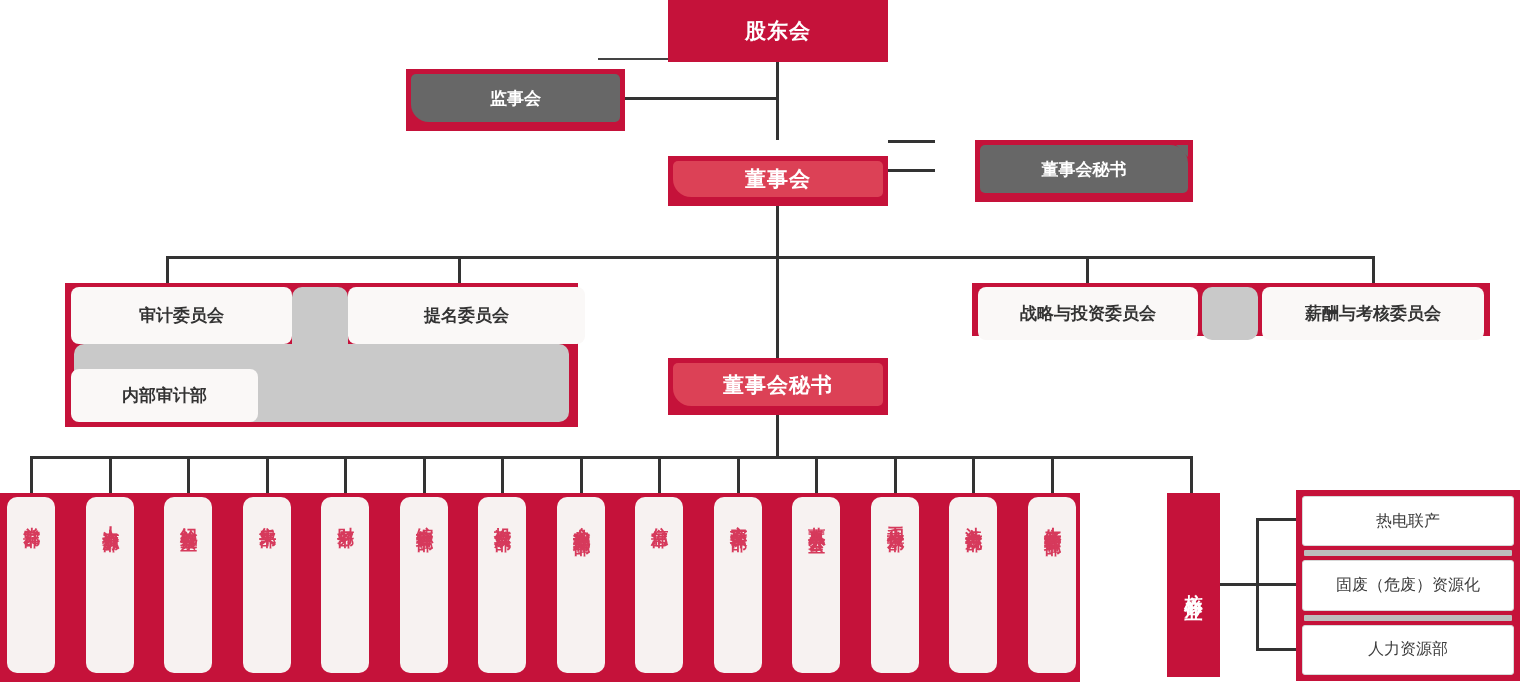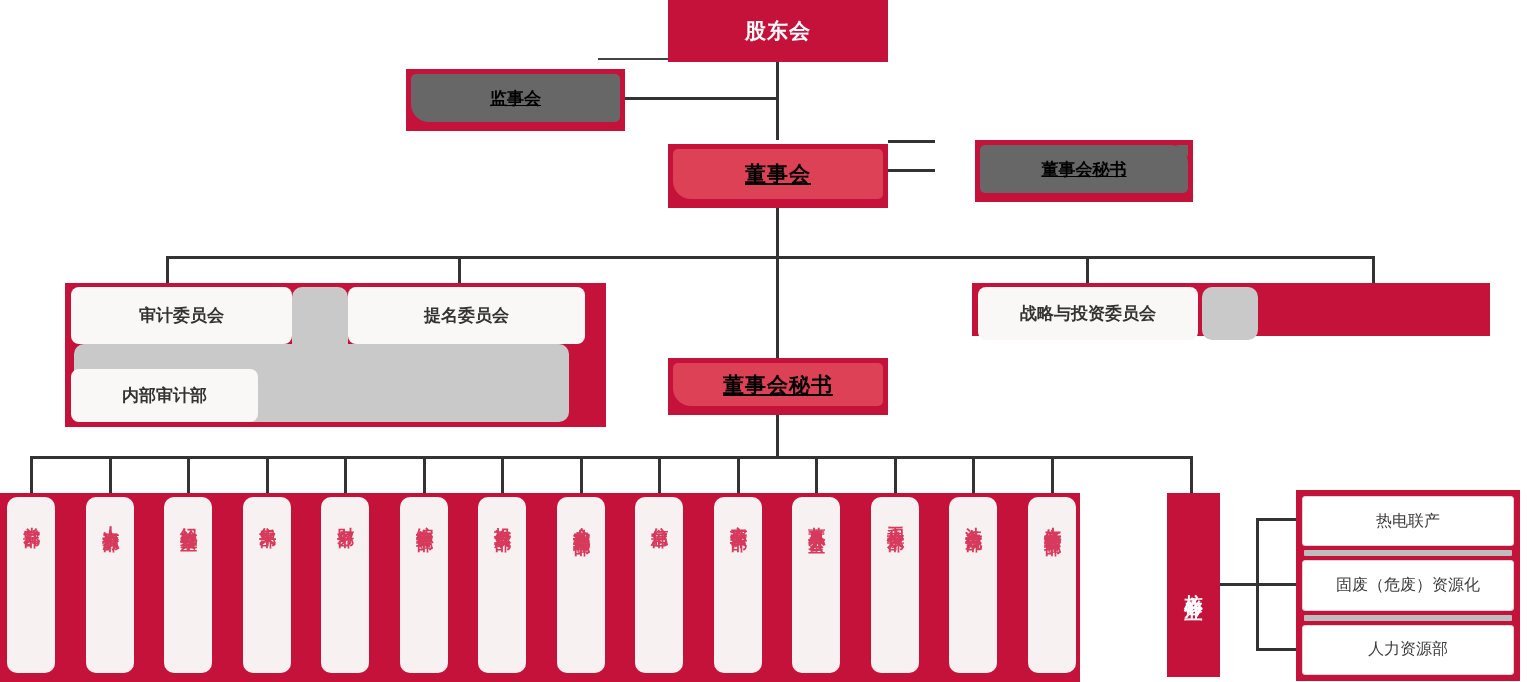--- a/index.html
+++ b/index.html
@@ -13,21 +13,21 @@
   .red-solid{
     position:absolute;background:var(--red,#C5123A);color:#ffffff;
     display:flex;align-items:center;justify-content:center;
     font-weight:bold;font-size:21px;letter-spacing:1px;
   }
   
   .frame{position:absolute;background:var(--red,#C5123A);}
   .frame .inner{
     position:absolute;left:5px;right:5px;top:5px;bottom:9px;
     display:flex;align-items:center;justify-content:center;
-    font-weight:bold;color:#000000;text-decoration:underline;
+    font-weight:bold;color:#ffffff;
   }
   .inner.gray{background:#676767;font-size:17px;}
   .inner.lightred{background:#DC4156;font-size:21px;letter-spacing:1px;}
   .round-bl{border-radius:5px 5px 5px 18px;}
   .round-tr{border-radius:5px 18px 5px 5px;}
   .dogear{
     position:absolute;top:5px;right:5px;width:0;height:0;
     border-top:12px solid #676767;border-left:12px solid transparent;
   }
   
@@ -112,52 +112,55 @@
   <div class="red-solid" style="left:668px;top:0;width:220px;height:62px;">
     <span>股东会</span>
   </div>
 
   <div class="frame" style="left:406px;top:69px;width:219px;height:62px;">
     <div class="inner gray round-bl">
       <span>监事会</span>
     </div>
   </div>
 
-  <div class="frame" style="left:668px;top:144px;width:220px;height:64px;">
+  <div class="frame" style="left:668px;top:156px;width:220px;height:50px;">
     <div class="inner lightred round-bl">
       <span>董事会</span>
     </div>
   </div>
 
   <div class="frame" style="left:935px;top:140px;width:218px;height:62px;margin-left:40px;">
     <div class="inner gray round-tr">
       <span>董事会秘书</span>
     </div>
     <div class="dogear"></div>
   </div>
 
-  <div class="group" style="left:65px;top:283px;width:513px;height:144px;padding-left:28px;">
+  <div class="group" style="left:65px;top:283px;width:513px;height:144px;">
     <div class="grayfill" style="left:227px;top:4px;width:56px;height:70px;"></div>
     <div class="grayfill" style="left:9px;top:61px;width:495px;height:78px;"></div>
     <div class="wbox" style="left:6px;top:4px;width:221px;height:57px;">
       <span>审计委员会</span>
     </div>
     <div class="wbox" style="left:283px;top:4px;width:237px;height:57px;">
       <span>提名委员会</span>
     </div>
     <div class="wbox" style="left:6px;top:86px;width:187px;height:53px;">
       <span>内部审计部</span>
     </div>
   </div>
 
   <div class="group" style="left:972px;top:283px;width:518px;height:53px;">
     <div class="grayfill" style="left:230px;top:4px;width:56px;height:53px;"></div>
     <div class="wbox" style="left:6px;top:4px;width:220px;height:53px;">
       <span>战略与投资委员会</span>
     </div>
+    <div class="wbox" style="left:290px;top:4px;width:222px;height:53px;">
+      <span>薪酬与考核委员会</span>
+    </div>
   </div>
 
   <div class="frame" style="left:668px;top:358px;width:220px;height:57px;">
     <div class="inner lightred round-bl">
       <span>董事会秘书</span>
     </div>
   </div>
 
   <div class="dept-strip" style="left:0;top:493px;width:1080px;height:189px;">
     <div class="dept" style="left:7px;">

